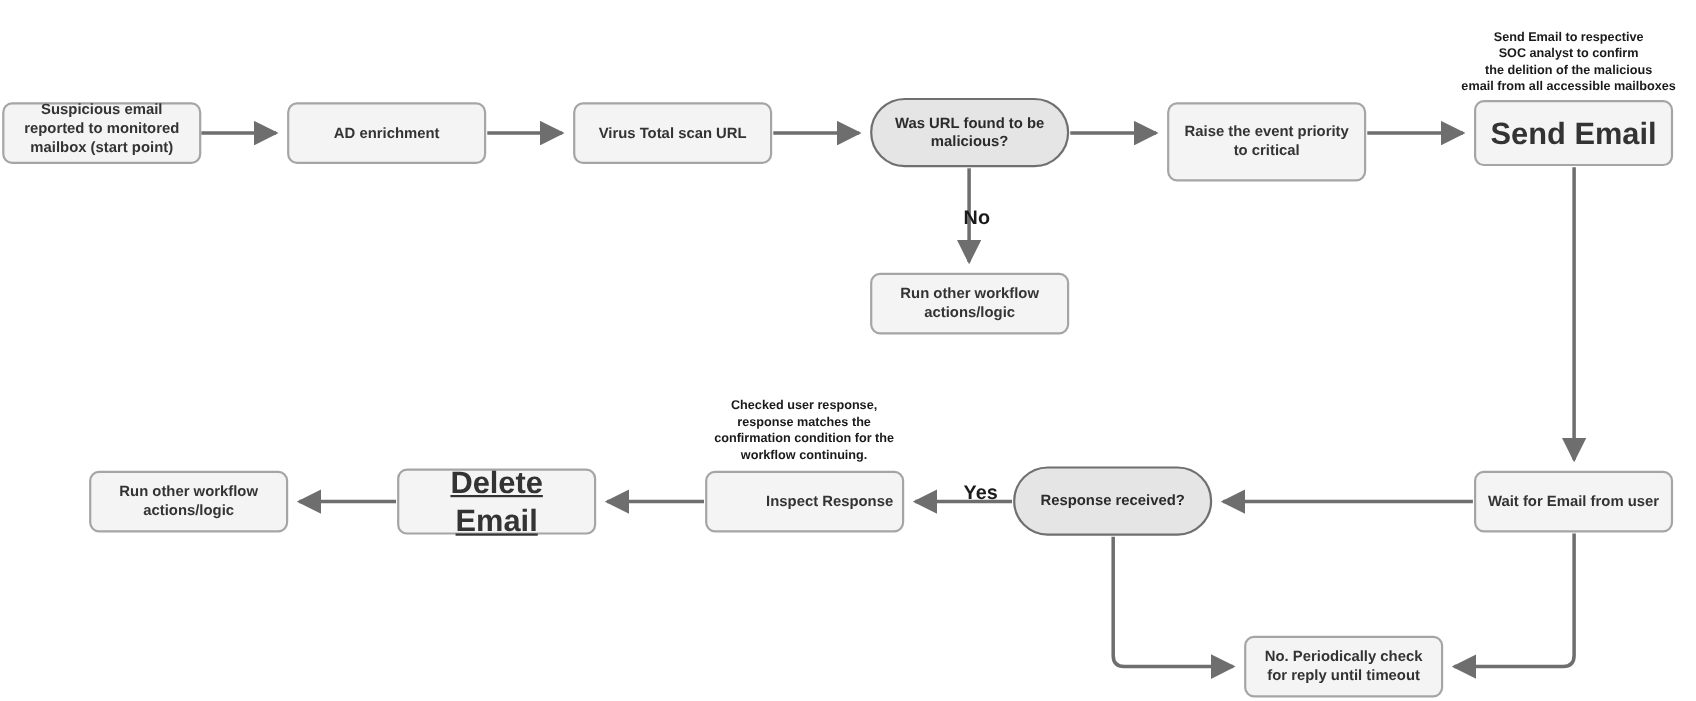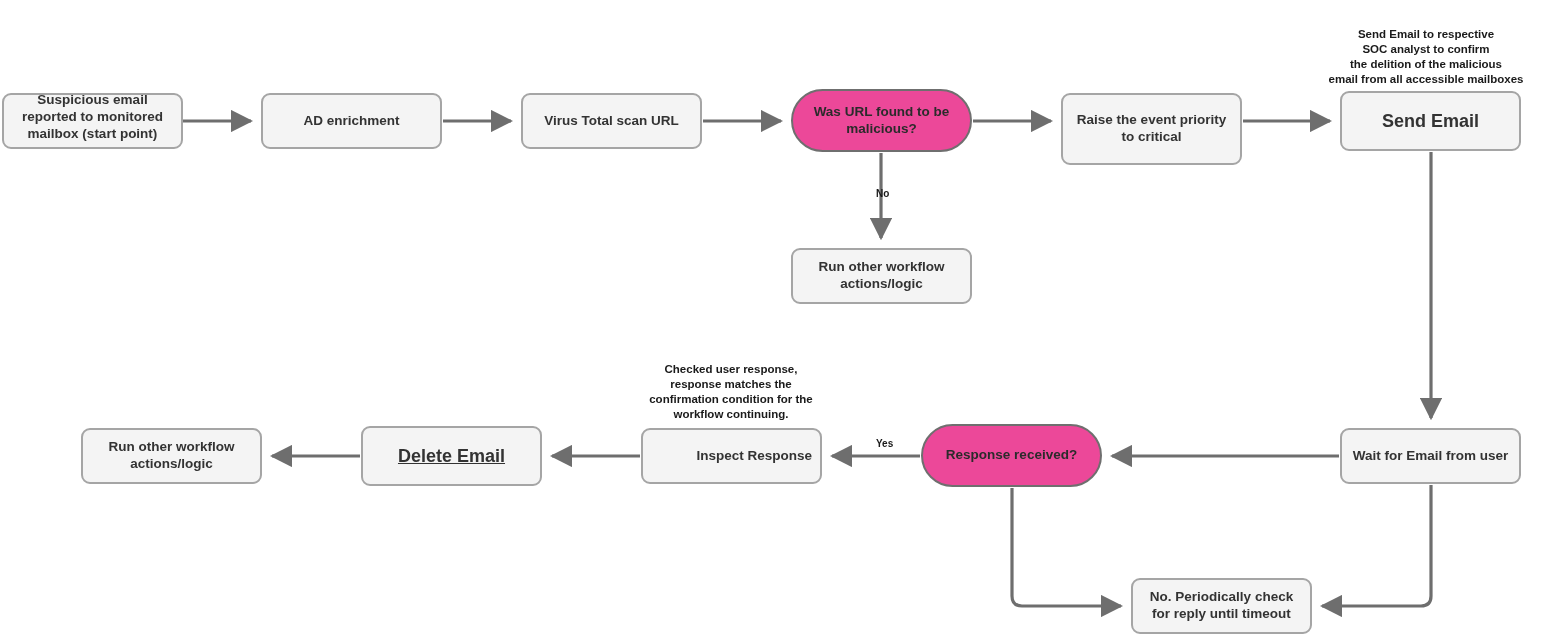--- a/index.html
+++ b/index.html
@@ -34,38 +34,38 @@
     background: #f4f4f4;
     border: 2px solid #a5a5a5;
     border-radius: 9px;
     color: #333333;
     font-size: 13.5px;
     font-weight: bold;
     line-height: 1.25;
     padding: 4px 8px;
   }
   .node.decision {
-    background: #ec4899;
+    background: #e5e5e5;
     border: 2px solid #6f6f6f;
     border-radius: 40px;
     color: #2b2b2b;
     font-weight: bold;
   }
   .node.big {
-    font-size: 18px;
+    font-size: 28px;
     font-weight: bold;
   }
   .node .label {
     display: block;
     width: 100%;
   }
   .edge-label {
     position: absolute;
     color: #1a1a1a;
-    font-size: 10px;
+    font-size: 18px;
     font-weight: bold;
     line-height: 1.3;
     text-align: center;
     white-space: pre-line;
   }
   .edge-label.small {
     font-size: 11.5px;
   }
 </style>
 </head>

